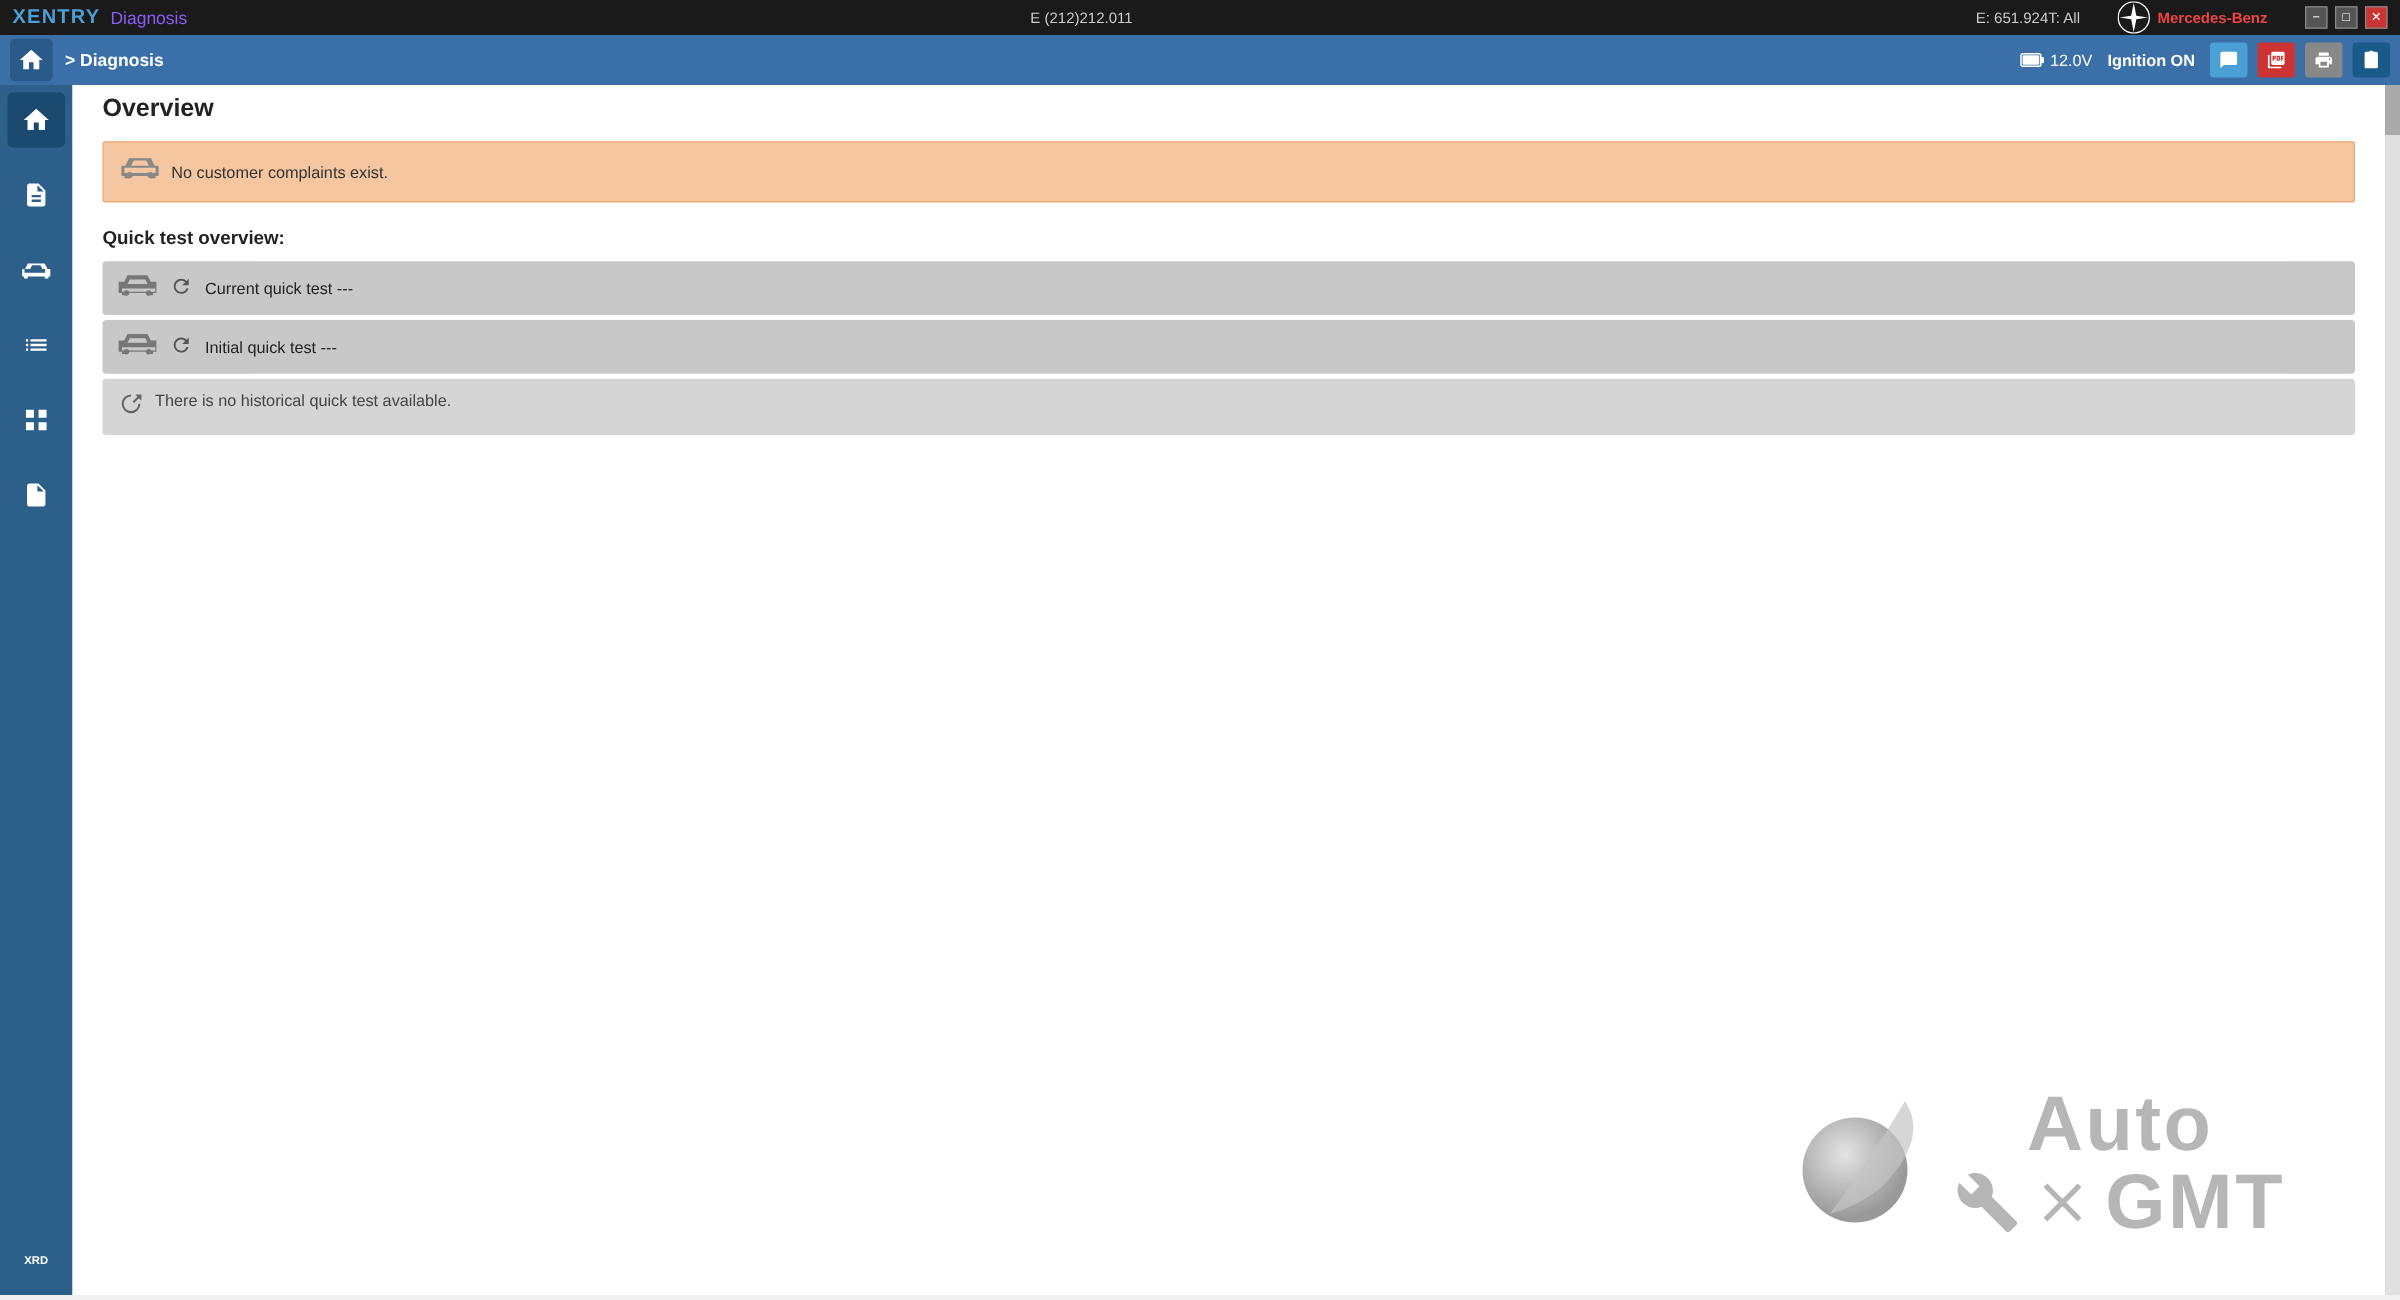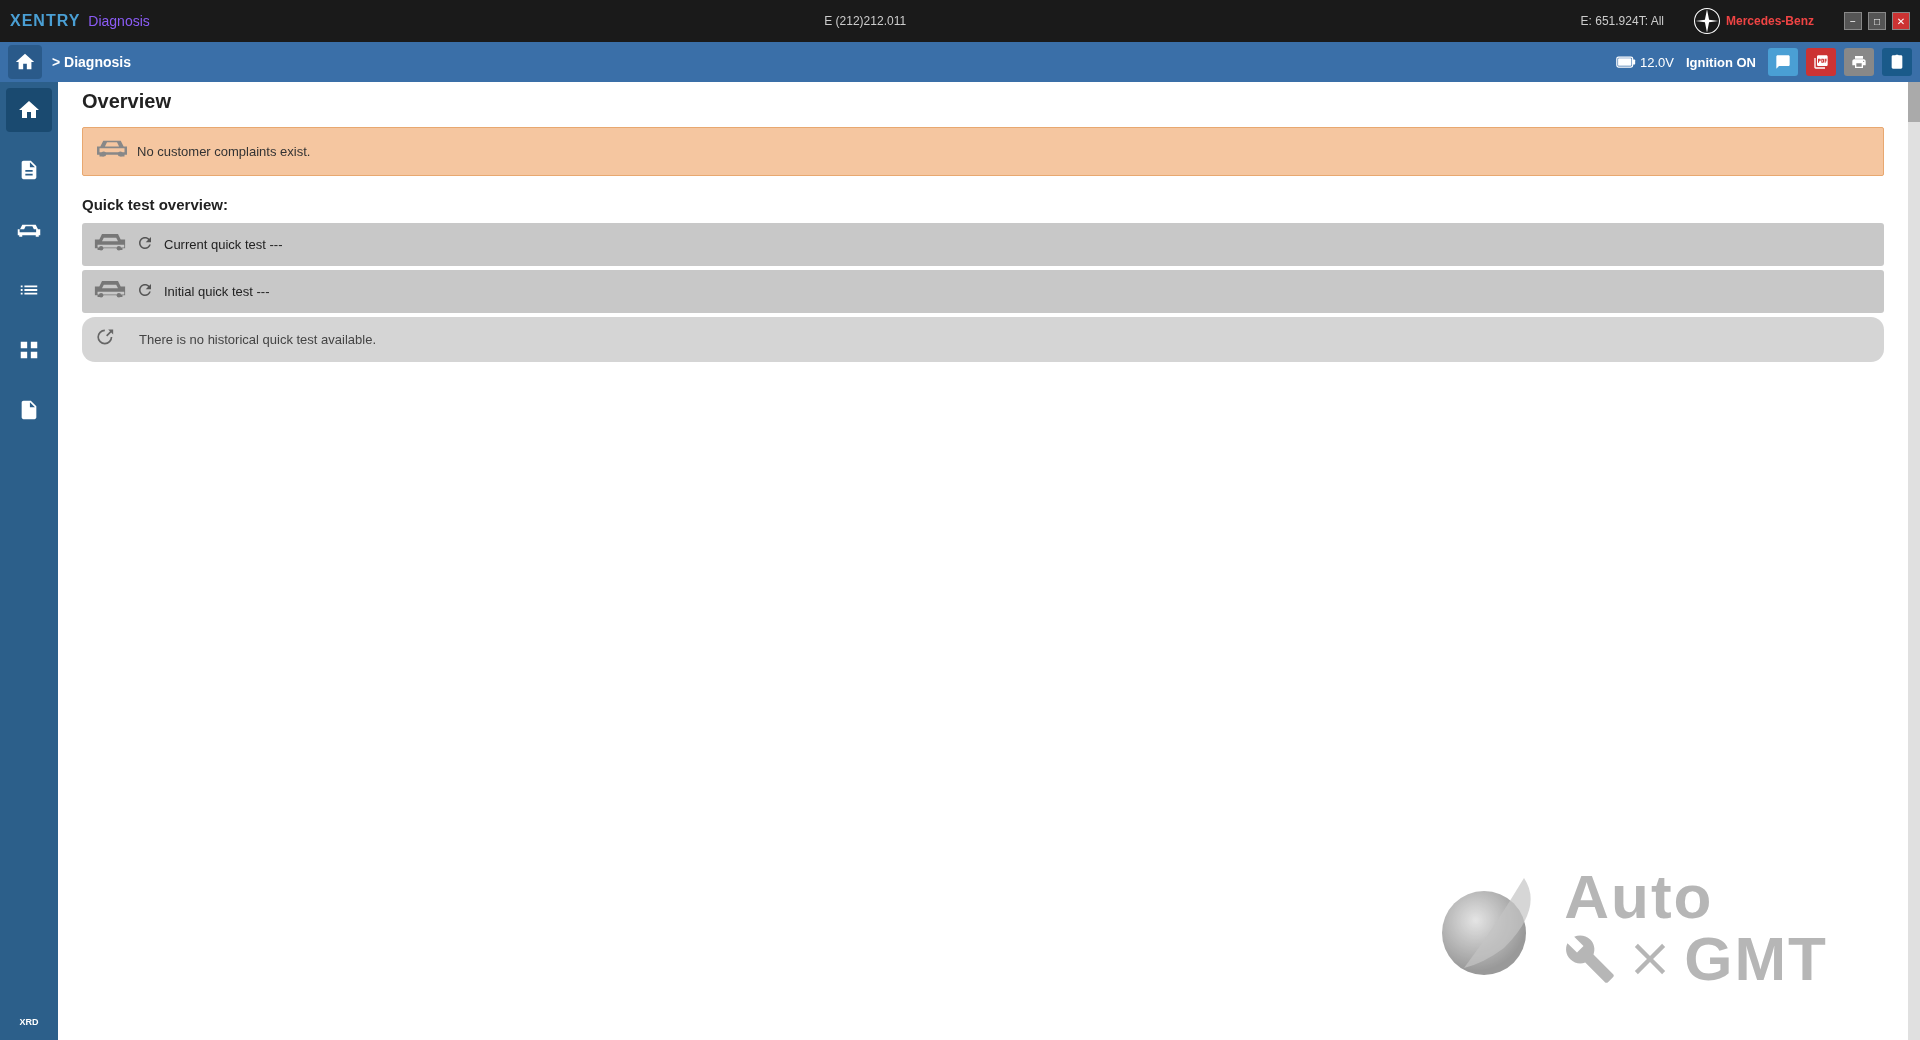--- a/index.html
+++ b/index.html
@@ -1,21 +1,21 @@
 <!DOCTYPE html>
 <html><head>
   <meta charset="utf-8">
   <style>
     * { margin: 0; padding: 0; box-sizing: border-box; }
     body { width: 1920px; height: 1040px; font-family: Arial, sans-serif; font-size: 13px; background: #f0f0f0; overflow: hidden; }
 
     
     .title-bar {
       width: 100%;
-      height: 42px;
+      height: 28px;
       background: #1a1a1a;
       display: flex;
       align-items: center;
       justify-content: space-between;
       padding: 0 10px;
       color: white;
     }
     .title-bar-left { display: flex; align-items: center; gap: 8px; }
     .title-bar-logo { color: #4a9fd4; font-weight: bold; font-size: 16px; letter-spacing: 1px; }
     .title-bar-diagnosis { color: #8b5cf6; font-size: 14px; }
@@ -144,41 +144,41 @@
       align-items: center;
       gap: 10px;
       margin-bottom: 4px;
       color: #222;
       font-size: 13px;
       min-height: 42px;
     }
 
     .history-row {
       background: #d5d5d5;
-      border-radius: 13px;
+      border-radius: 3px;
       padding: 10px 12px;
       display: flex;
-      align-items: center;
-      gap: 25px;
+      gap: 10px;
       margin-bottom: 4px;
       color: #444;
       font-size: 13px;
       min-height: 42px;
     }
     .clock-icon { font-size: 18px; color: #555; }
 
     
     .watermark {
       position: absolute;
-      bottom: 60px;
+      bottom: 43px;
       right: 80px;
       opacity: 0.85;
       display: flex;
       align-items: center;
       gap: 10px;
+      text-align: center;
     }
 
     
     .mercedes-star-svg { vertical-align: middle; }
   </style>
 </head>
 <body>
 
 <div class="title-bar">
   <div class="title-bar-left">

